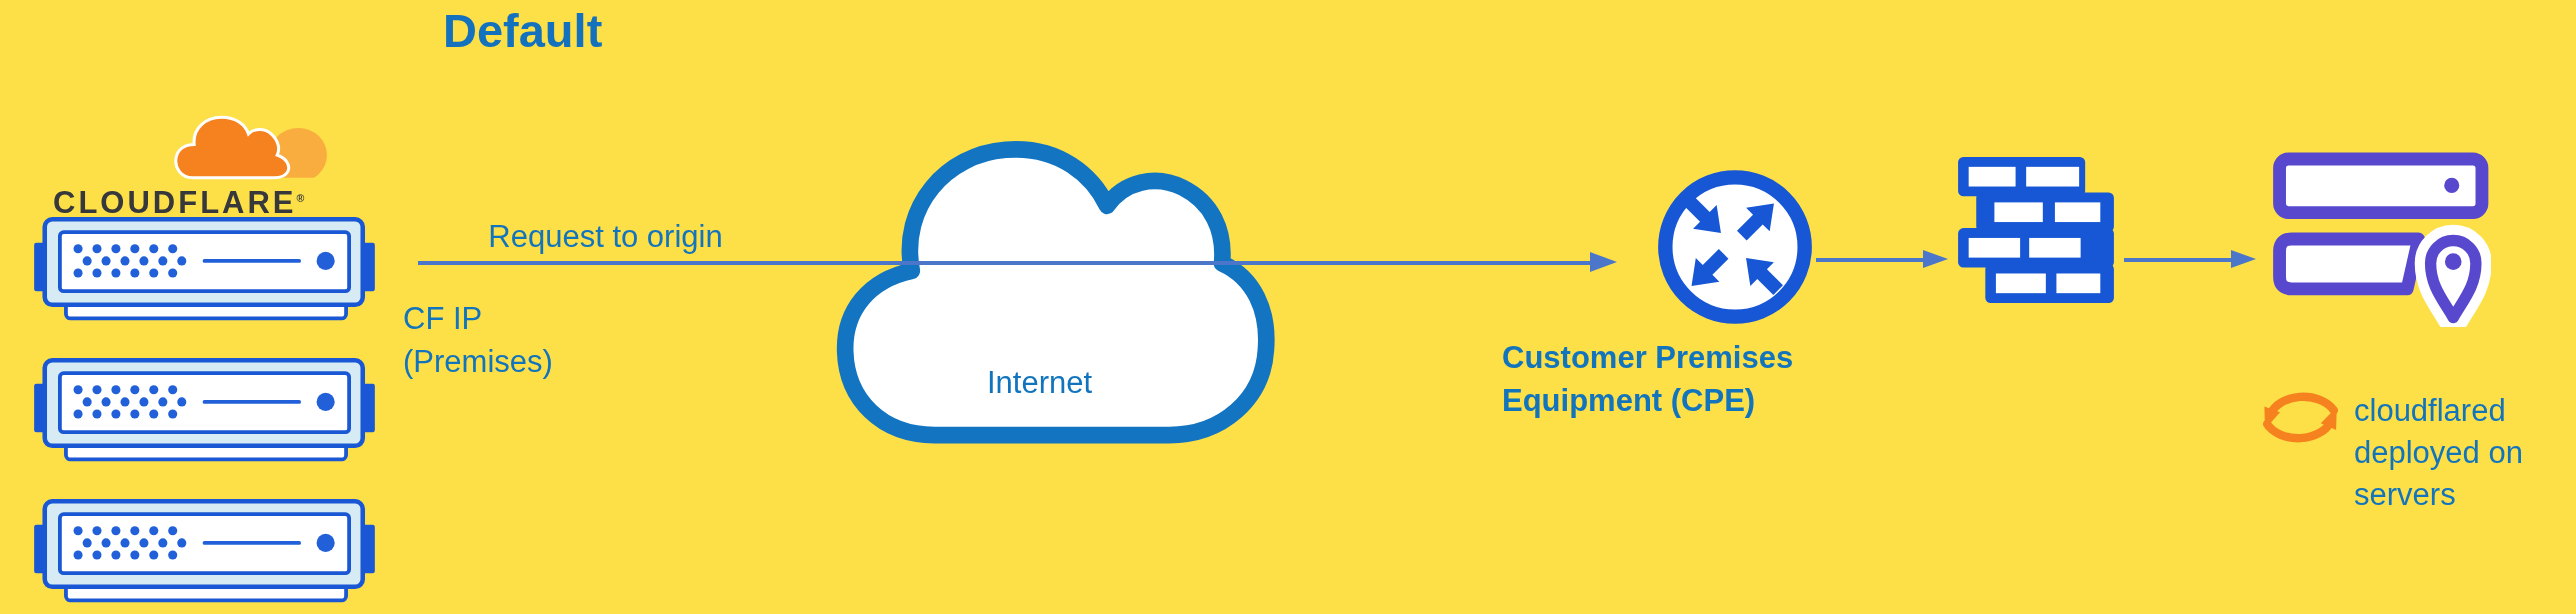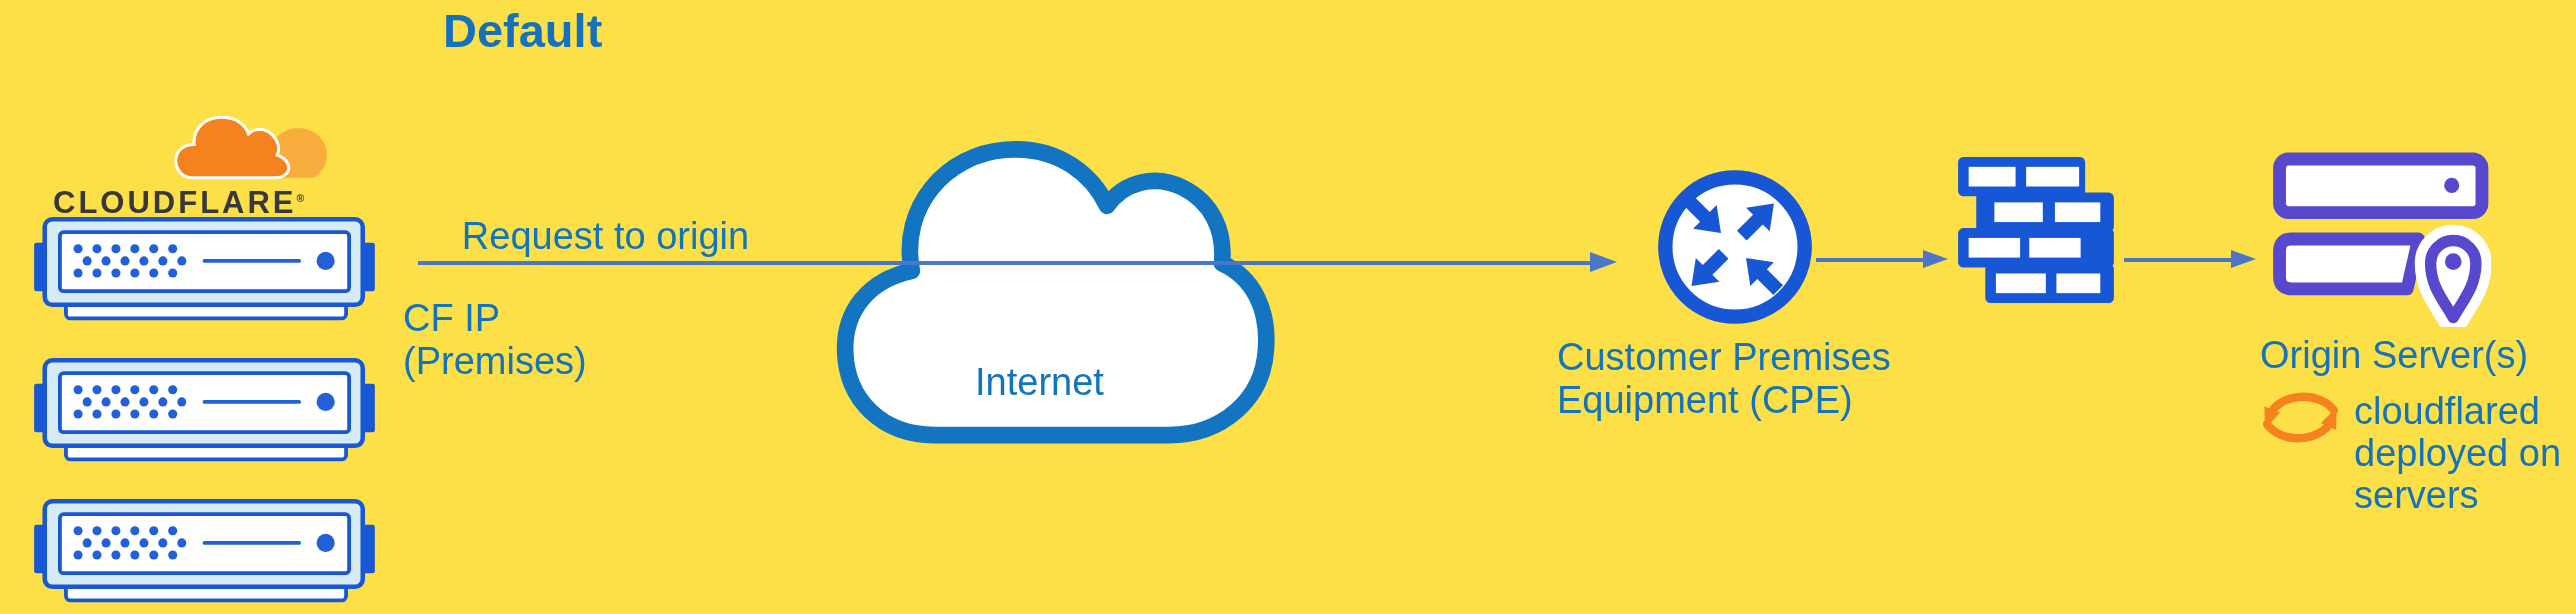--- a/index.html
+++ b/index.html
@@ -21,26 +21,26 @@
   
   .server{left:34px;width:341px;height:106px;}
   .server-1{top:217px;} .server-2{top:358px;} .server-3{top:499px;}
   .sv-tray{fill:#ffffff;stroke:#1A57D4;stroke-width:5;}
   .sv-tab{fill:#1A57D4;}
   .sv-body{fill:#D6EBF4;stroke:#1A57D4;stroke-width:6;}
   .sv-inner{fill:#ffffff;stroke:#1A57D4;stroke-width:5;}
   .sv-dot{fill:#2160D8;}
   .sv-line{stroke:#2160D8;stroke-width:5;stroke-linecap:round;}
   
-  .lbl{color:#1274BD;font-size:38px;line-height:43px;}
+  .lbl{color:#1274BD;font-size:31px;line-height:43px;}
   .lbl-center{text-align:center;}
   .req-label{left:454px;top:215px;width:303px;white-space:nowrap;}
   .cfip-label{left:403px;top:297px;white-space:nowrap;}
   .internet-label{left:941px;top:361px;width:197px;white-space:nowrap;}
-  .cpe-label{left:1557px;top:336px;white-space:nowrap;}
+  .cpe-label{left:1502px;top:336px;white-space:nowrap;font-weight:bold;}
   .fw-label{left:1899px;top:330px;width:348px;white-space:nowrap;}
   .origin-label{left:2260px;top:334px;white-space:nowrap;}
   .cloudflared-label{left:2354px;top:390px;width:216px;line-height:42px;}
   
   .arrow{height:23px;}
   .arrow .shaft{position:absolute;top:9px;height:3.8px;background:#4B76C9;}
   .arrow .head{
     position:absolute;top:0;width:0;height:0;
     border-top:10.6px solid transparent;border-bottom:10.6px solid transparent;
     border-left:27px solid #4B76C9;
@@ -191,21 +191,20 @@
   </div>
 
   <svg class="abs origin-icon" viewBox="0 0 290 236">
     <rect x="10" y="14" width="268" height="71" rx="12" fill="#ffffff" stroke="#5748CE" stroke-width="17"></rect>
     <circle cx="238" cy="49" r="10" fill="#5748CE"></circle>
     <path d="M26,120 H194 L179,186 H26 Q10,186 10,170 V136 Q10,120 26,120 Z" fill="#ffffff" stroke="#5748CE" stroke-width="17" stroke-linejoin="round"></path>
     <path d="M240,224 C226,200 210,182 210,152 A30,30 0 1 1 270,152 C270,182 254,200 240,224 Z" fill="#ffffff" stroke="#ffffff" stroke-width="42" stroke-linejoin="round"></path>
     <path d="M240,224 C226,200 210,182 210,152 A30,30 0 1 1 270,152 C270,182 254,200 240,224 Z" fill="#ffffff" stroke="#5748CE" stroke-width="15" stroke-linejoin="round"></path>
     <circle cx="240" cy="150" r="11" fill="#5748CE"></circle>
   </svg>
-  <div class="abs lbl origin-label">Origin Server(s)</div>
 
   <svg class="abs sync-icon" viewBox="0 0 120 92">
     <path d="M104,36 A45,32 0 0 0 20,42" fill="none" stroke="#F6821F" stroke-width="11" stroke-linecap="round" marker-end="url(#sync-ah)"></path>
     <path d="M16,54 A45,32 0 0 0 100,50" fill="none" stroke="#F6821F" stroke-width="11" stroke-linecap="round" marker-end="url(#sync-ah)"></path>
   </svg>
   <div class="abs lbl cloudflared-label">cloudflared deployed on servers</div>
 
 </div>
 
 

